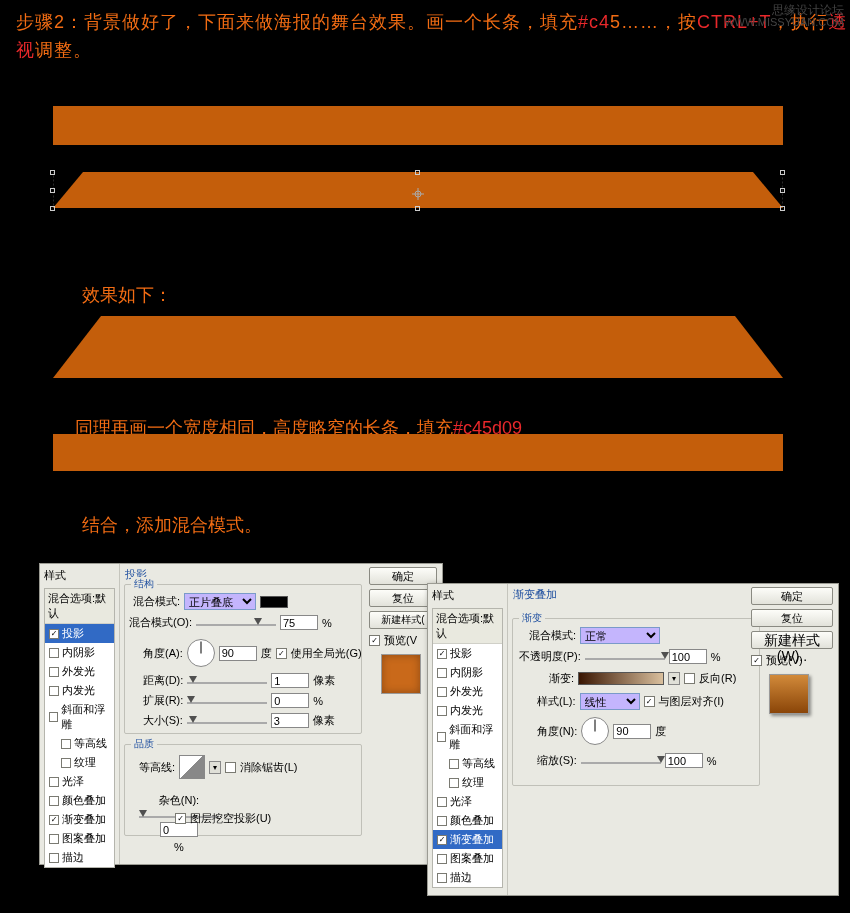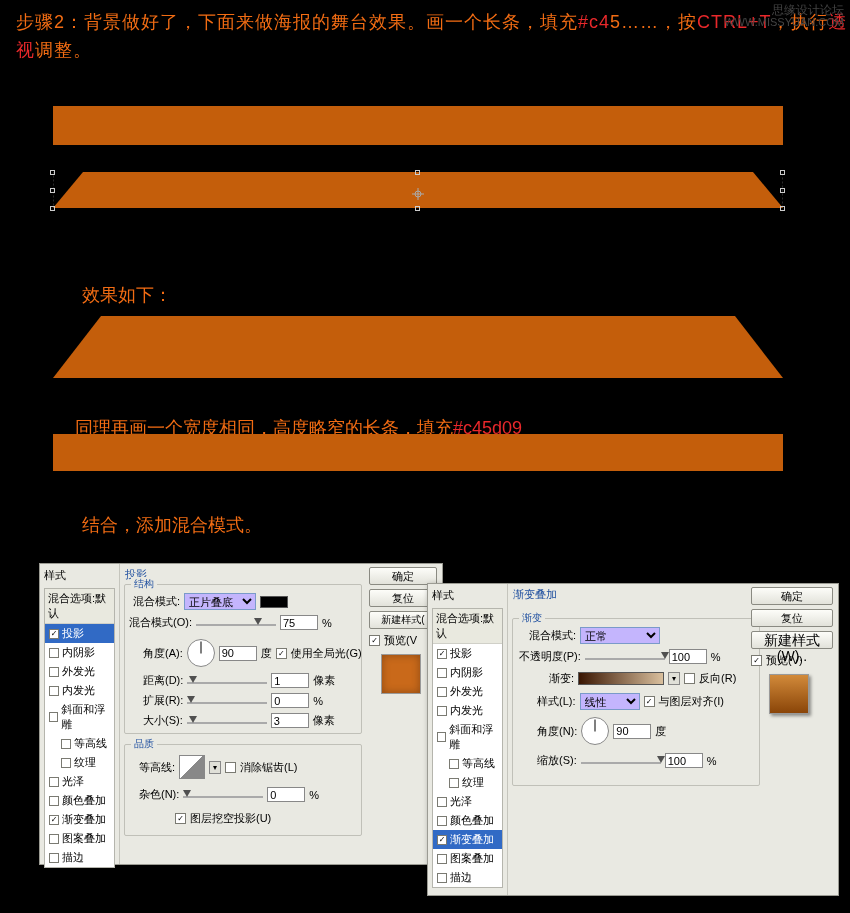--- a/index.html
+++ b/index.html
@@ -238,21 +238,21 @@
     </div>
     <div class="fieldset" style="left:3px; top:180px; width:238px; height:92px;">
       <div class="legend">品质</div>
       <div class="row" style="left:14px; top:10px;">
         <label>等高线:</label>
         <span class="contour-sw"></span>
           <span class="down-btn">▾</span>
         <span class="cb-inline"></span>
         <label>消除锯齿(L)</label>
       </div>
-      <div class="row" style="left:14px; top:42px;">
+      <div class="row" style="left:14px; top:48px;flex-direction:column;">
         <label>杂色(N):</label>
         <span class="slider">
             <span class="thumb" style="left:0px"></span>
           </span>
         <input class="num" value="0" style="">
         <span>%</span>
       </div>
       <div class="row" style="left:50px; top:66px;">
         <span class="cb-inline">✓</span>
         <label>图层挖空投影(U)</label>

